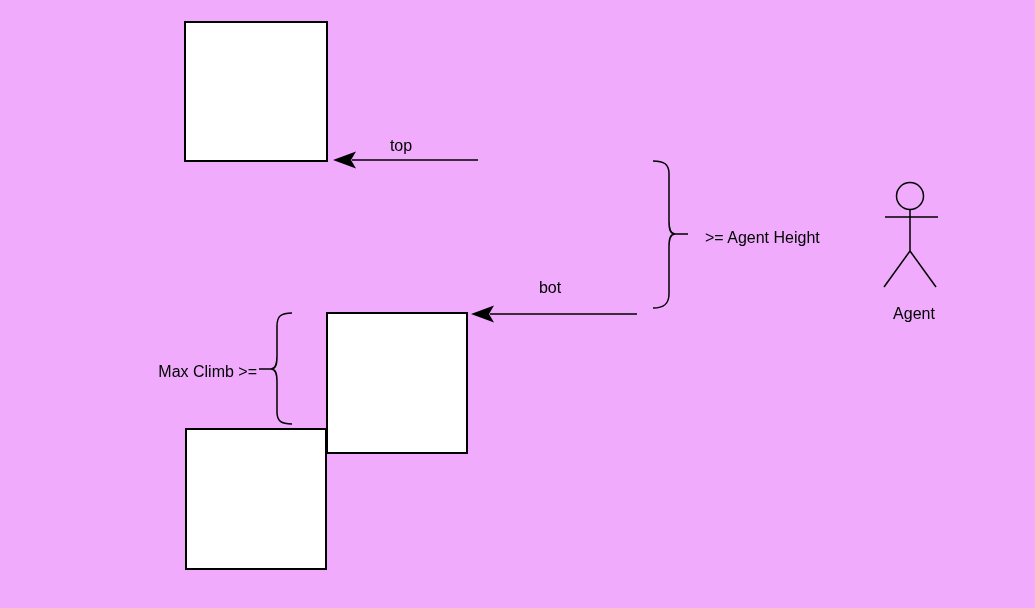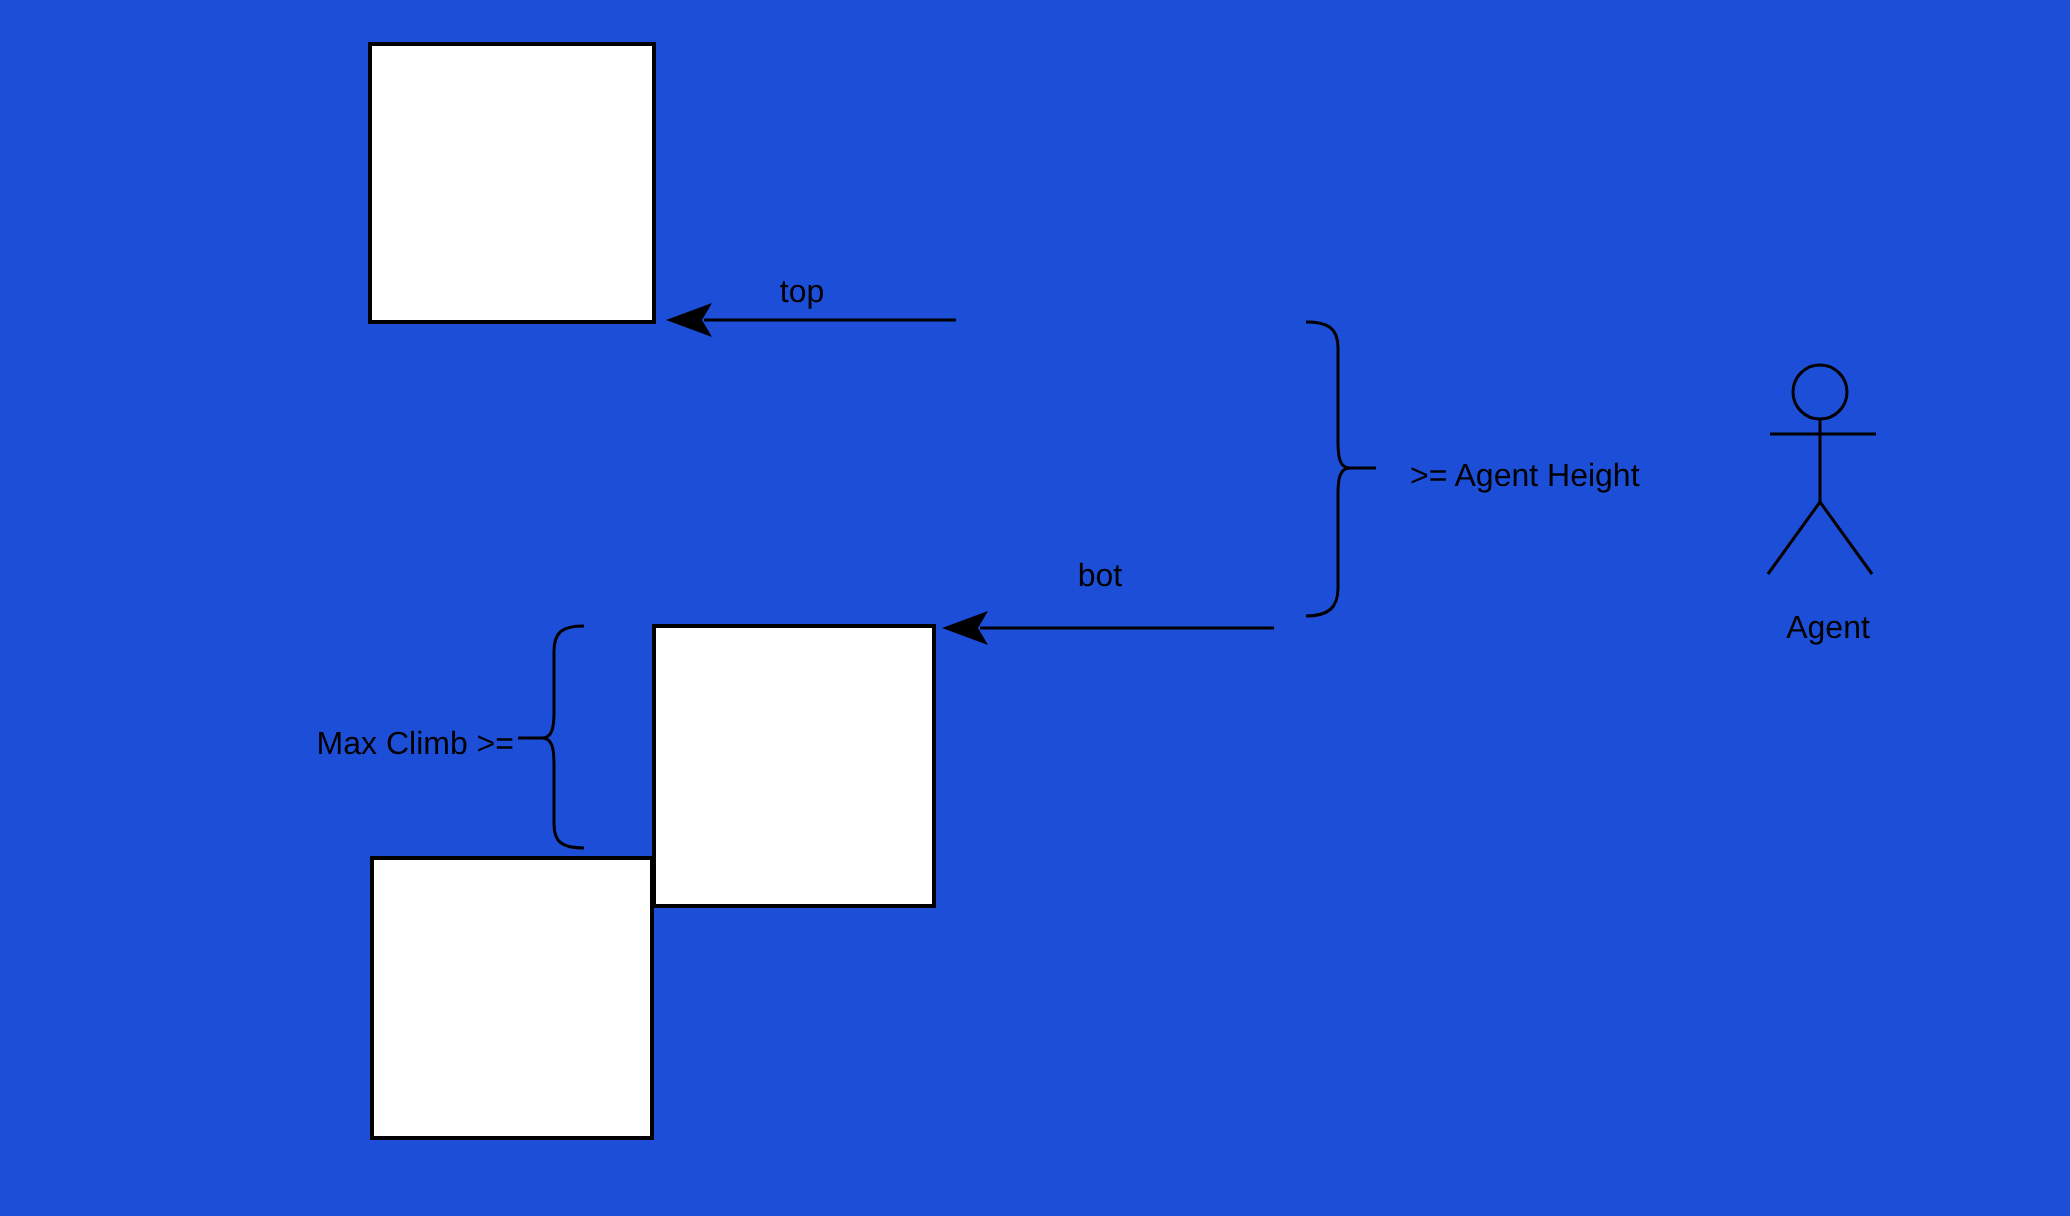--- a/index.html
+++ b/index.html
@@ -4,21 +4,21 @@
 <style>
   html, body {
     margin: 0;
     padding: 0;
     background: #ffffff;
   }
   .canvas {
     position: relative;
     width: 1035px;
     height: 608px;
-    background: #1d4ed8;
+    background: #f0abfc;
     overflow: hidden;
   }
   svg text {
     font-family: "Liberation Sans", sans-serif;
     font-size: 16px;
     fill: #000000;
   }
   .shape-rect {
     fill: #ffffff;
     stroke: #000000;

